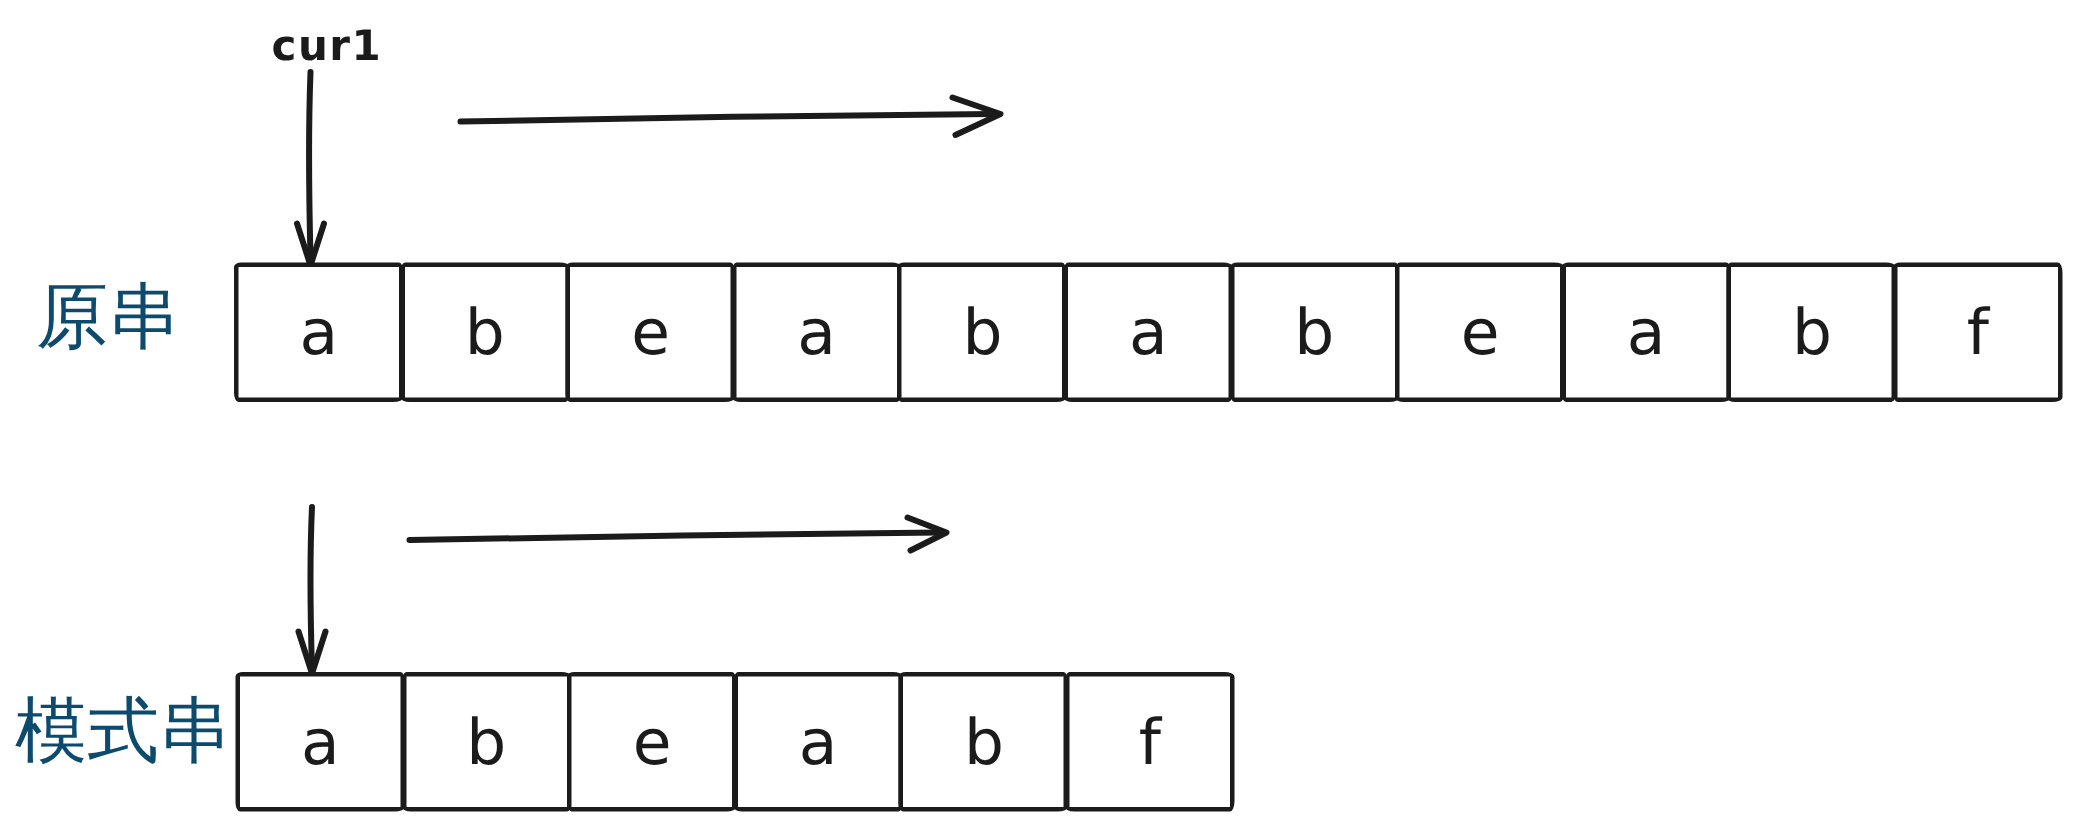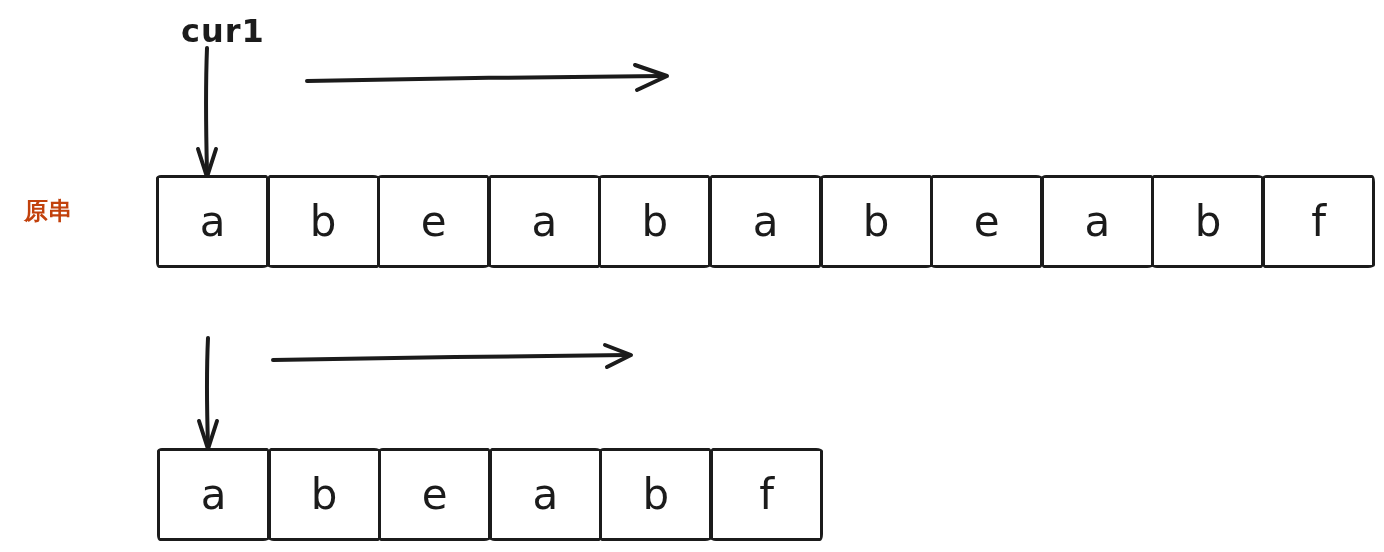--- a/index.html
+++ b/index.html
@@ -11,33 +11,33 @@
     position: relative;
     width: 1384px;
     height: 552px;
     background: #ffffff;
     overflow: hidden;
     font-family: "DejaVu Sans", "Liberation Sans", sans-serif;
     color: #1b1b1b;
   }
   .pointer-label {
     position: absolute;
-    font-size: 32px;
+    font-size: 28px;
     font-weight: 600;
     line-height: 38px;
     letter-spacing: 1px;
     color: #1b1b1b;
     white-space: nowrap;
   }
   .row-label {
     position: absolute;
-    font-size: 24px;
+    font-size: 48px;
     line-height: 46px;
-    font-weight: 700;
-    color: #c2410c;
+    font-weight: 400;
+    color: #0c4a6e;
     white-space: nowrap;
   }
   .cells {
     position: absolute;
     display: flex;
   }
   .cell {
     box-sizing: border-box;
     width: 113px;
     height: 93px;
@@ -105,20 +105,21 @@
   <svg class="arrow" style="left:191px; top:334px;" width="34" height="120" viewBox="0 0 34 120">
     <path d="M17 4 C15.5 36, 16 80, 17 112"></path>
     <path d="M8 87 L17 115 L26 87"></path>
   </svg>
 
   <svg class="arrow" style="left:269px; top:341px;" width="372" height="32" viewBox="0 0 372 32">
     <path d="M4 19 C110 17, 250 15, 358 14"></path>
     <path d="M336 4 L362 14 L338 26"></path>
   </svg>
 
+  <div class="row-label" style="left:10px; top:464px;">模式串</div>
 
   <div class="cells" style="left:157px; top:448px;">
     <div class="cell">a</div>
     <div class="cell">b</div>
     <div class="cell">e</div>
     <div class="cell">a</div>
     <div class="cell">b</div>
     <div class="cell">f</div>
   </div>
 

